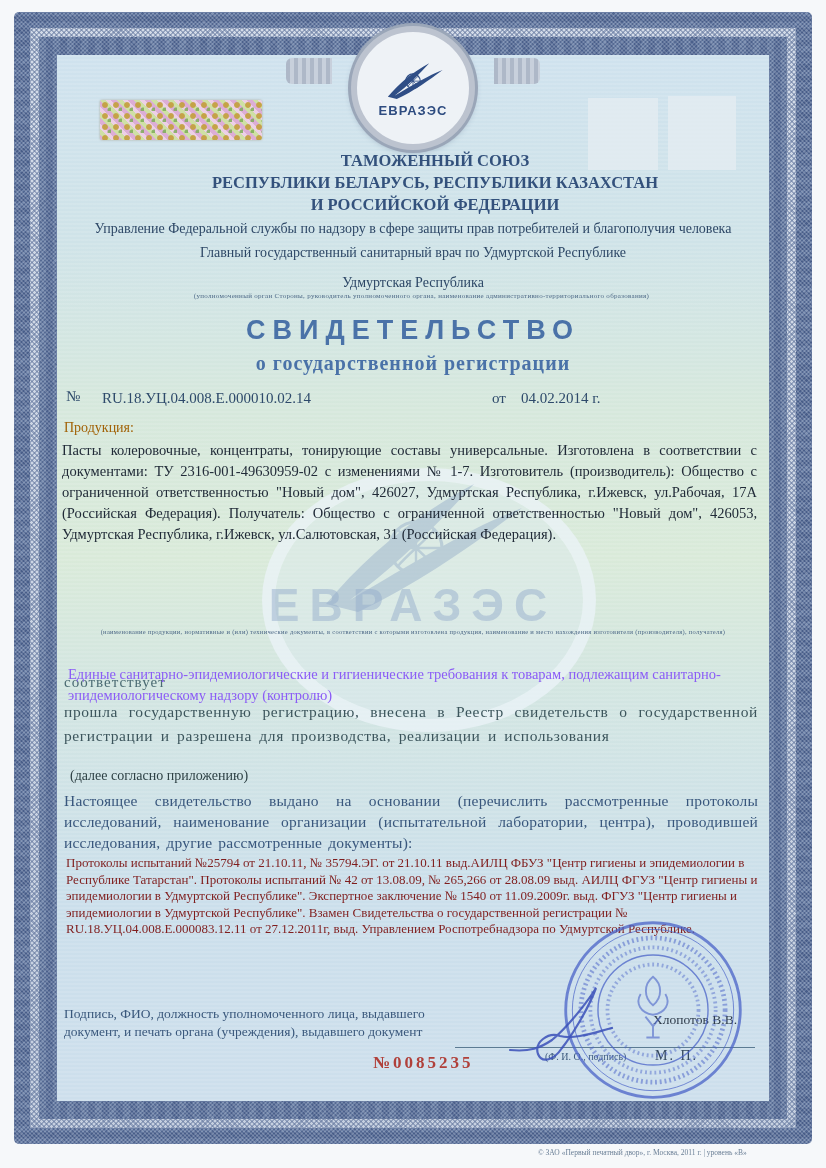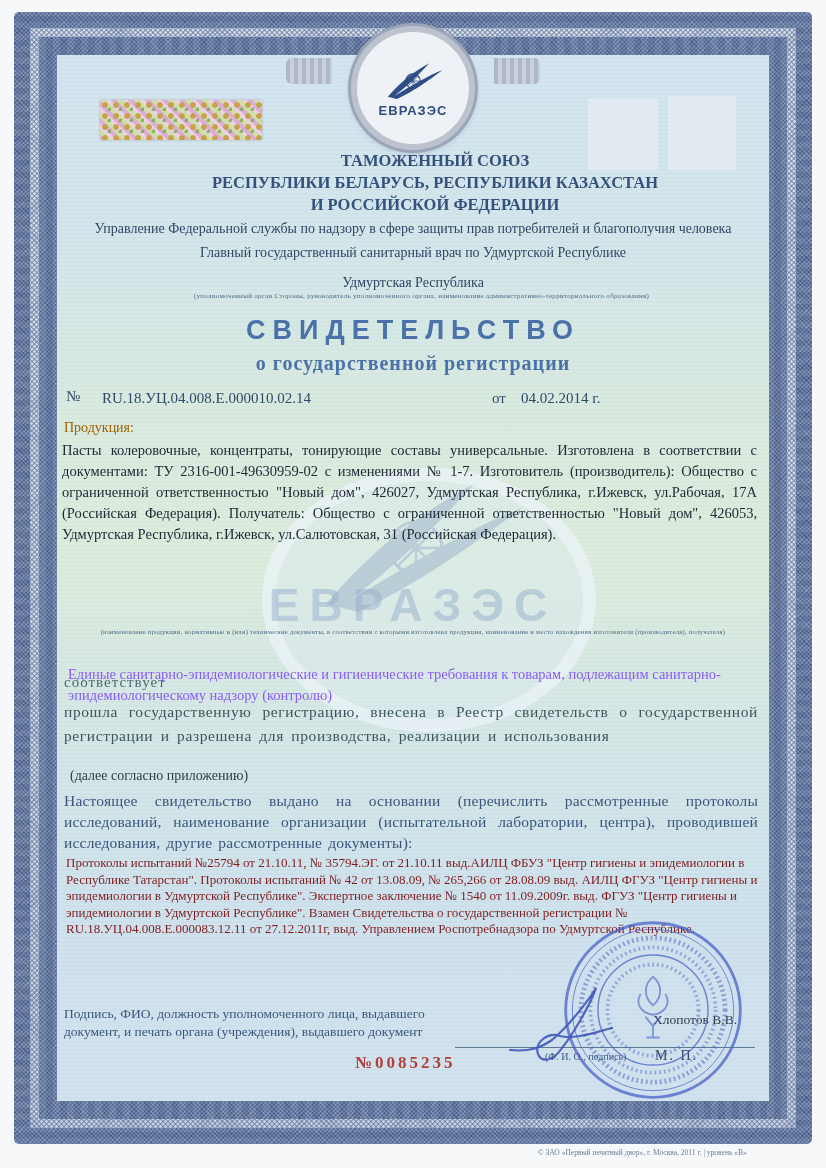--- a/index.html
+++ b/index.html
@@ -81,21 +81,21 @@
   .title-main{font-family:"Liberation Sans",sans-serif;font-weight:bold;font-size:27px;letter-spacing:7px;color:#4a72a8;}
   .title-sub{font-weight:bold;font-size:20px;color:#4a72a8;letter-spacing:1px;}
   .numrow{font-size:15px;color:#2e4a6b;}
   .lbl{font-size:14px;color:#a16207;}
   .body-txt{font-size:14.5px;color:#212b38;line-height:21px;}
   .body-just{text-align:justify;}
   .grnblue{color:#3c555c;letter-spacing:.6px;word-spacing:3px;font-size:15.5px;line-height:24px;}
   .bluish{color:#39577d;letter-spacing:.2px;word-spacing:2px;font-size:15.5px;line-height:21px;}
   .protocols{font-size:13px;color:#7f1d1d;line-height:16.5px;}
   .sig-caption{font-size:13.5px;color:#3a587c;line-height:18px;}
-  .serial{font-size:17px;font-weight:600;letter-spacing:3px;color:#b0403a;}
+  .serial{font-size:17px;font-weight:600;letter-spacing:3px;color:#b0403a;margin-left:18px;}
   .imprint{font-size:7.5px;color:#6a7f96;}
   .sig-line{position:absolute;left:455px;top:1047px;width:300px;border-top:1px solid #5c7b93;z-index:5;}
   .fio-cap{font-size:10px;color:#3c5a7e;}
   .officer{font-size:13.5px;color:#2e3b4a;}
   .mp{font-size:14px;color:#33475e;letter-spacing:2px;}
   .stamp{position:absolute;left:548px;top:918px;z-index:6;opacity:.75;}
   .autograph{position:absolute;left:500px;top:980px;z-index:7;}
 </style>
 </head>
 <body>

